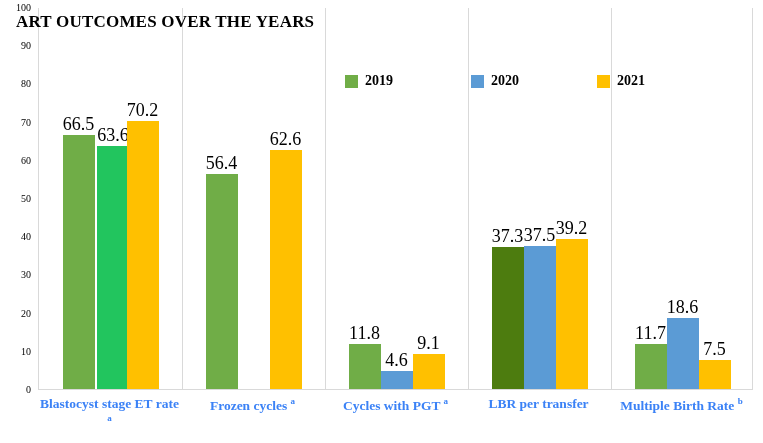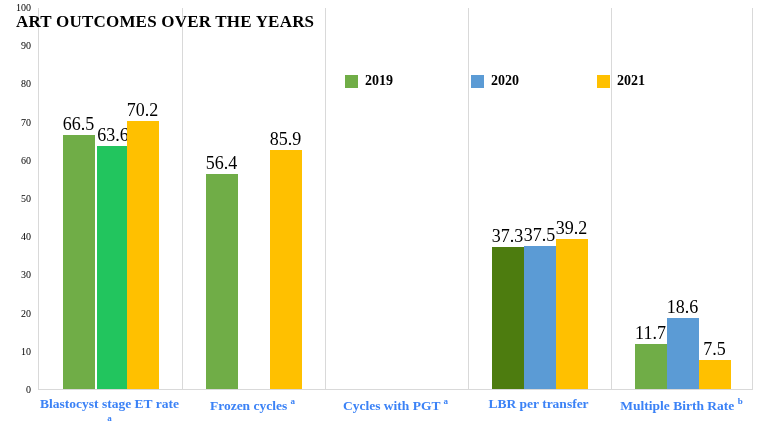--- a/index.html
+++ b/index.html
@@ -180,21 +180,32 @@
         </div>
         <div class="bar" style="left: 87.5px; width: 32px; height: 268.164px; background: rgb(255, 192, 0);">
           <span class="bar-value">70.2</span>
         </div>
       </div>
       <div class="bar-group" style="left: 143px; width: 143px;">
         <div class="bar" style="left: 23.5px; width: 32px; height: 215.448px; background: rgb(112, 173, 71);">
           <span class="bar-value">56.4</span>
         </div>
         <div class="bar" style="left: 87.5px; width: 32px; height: 239.132px; background: rgb(255, 192, 0);">
-          <span class="bar-value">85.9</span>
+          <span class="bar-value">62.6</span>
+        </div>
+      </div>
+      <div class="bar-group" style="left: 286px; width: 143px;">
+        <div class="bar" style="left: 23.5px; width: 32px; height: 45.076px; background: rgb(112, 173, 71);">
+          <span class="bar-value">11.8</span>
+        </div>
+        <div class="bar" style="left: 55.5px; width: 32px; height: 17.572px; background: rgb(91, 155, 213);">
+          <span class="bar-value">4.6</span>
+        </div>
+        <div class="bar" style="left: 87.5px; width: 32px; height: 34.762px; background: rgb(255, 192, 0);">
+          <span class="bar-value">9.1</span>
         </div>
       </div>
       <div class="bar-group" style="left: 429px; width: 143px;">
         <div class="bar" style="left: 23.5px; width: 32px; height: 142.486px; background: #4d7c0f;">
           <span class="bar-value">37.3</span>
         </div>
         <div class="bar" style="left: 55.5px; width: 32px; height: 143.25px; background: rgb(91, 155, 213);">
           <span class="bar-value">37.5</span>
         </div>
         <div class="bar" style="left: 87.5px; width: 32px; height: 149.744px; background: rgb(255, 192, 0);">

